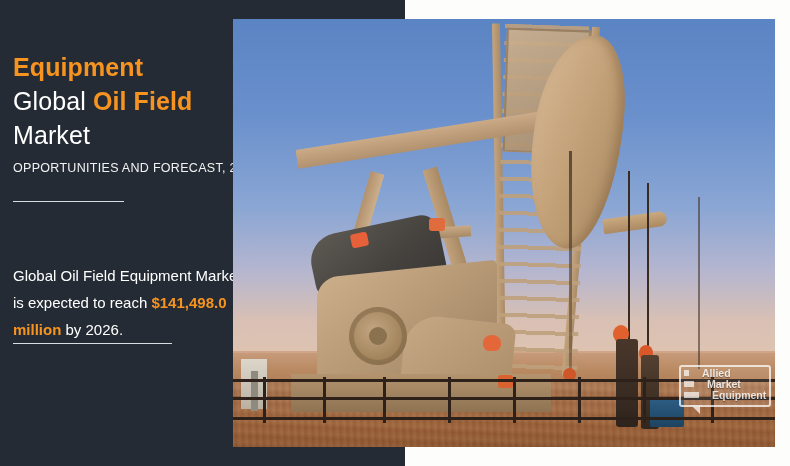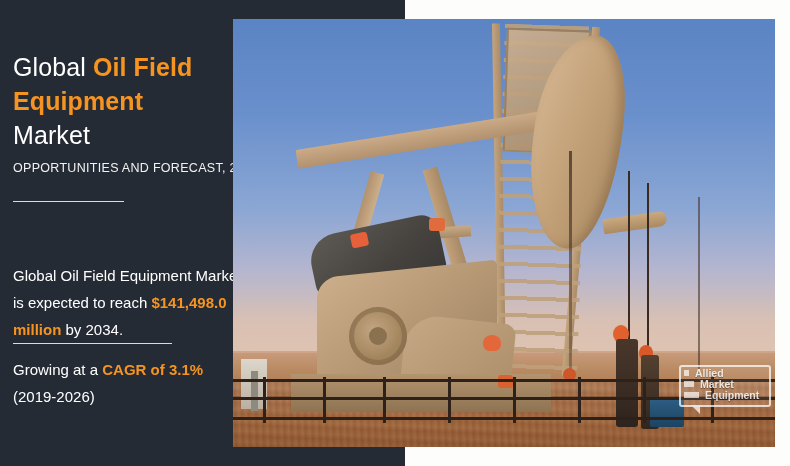--- a/index.html
+++ b/index.html
@@ -464,21 +464,21 @@
     width: 0; height: 0;
     border-left: 9px solid transparent;
     border-right: 0 solid transparent;
     border-top: 9px solid rgba(255,255,255,.9);
   }
   .wm-row {
     position: absolute;
     left: 5px;
     display: flex;
     align-items: center;
-    gap: 6px;
+    gap: 13px;
     justify-content: flex-end;
   }
   .wm-row.r1 { top: 3px; }
   .wm-row.r2 { top: 14px; }
   .wm-row.r3 { top: 25px; }
   .wm-bar {
     display: inline-block;
     height: 6px;
     background: rgba(255,255,255,.85);
   }
@@ -495,34 +495,33 @@
   }
 </style>
 </head>
 <body>
 
 <div class="page">
 
   <div class="dark-panel">
 
     <div class="title-block">
+      <div class="title-line strong-orange">Equipment</div>
       <div class="title-line"><span>Global </span><span class="hl">Oil Field</span></div>
-      <div class="title-line strong-orange">Equipment</div>
       <div class="title-line">Market</div>
     </div>
 
     <div class="subtitle">OPPORTUNITIES AND FORECAST, 2019-2026</div>
 
     <div class="divider divider-1"></div>
 
-    <div class="body-block"><span>Global Oil Field Equipment Market  is expected to reach </span><span class="hl">$141,498.0 million</span><span> by 2034.</span></div>
+    <div class="body-block"><span>Global Oil Field Equipment Market  is expected to reach </span><span class="hl">$141,498.0 million</span><span> by 2026.</span></div>
 
     <div class="divider divider-2"></div>
 
-    <div class="cagr-block"><span>Growing at a </span><span class="hl">CAGR of 3.1%</span><br><span>(2019-2026)</span></div>
 
   </div>
 
   <div class="photo">
 
     <div class="sky"></div>
     <div class="ground-far"></div>
     <div class="ground"></div>
     <div class="ground-texture"></div>
     <div class="ground-ridge" style="top:88%"></div>

